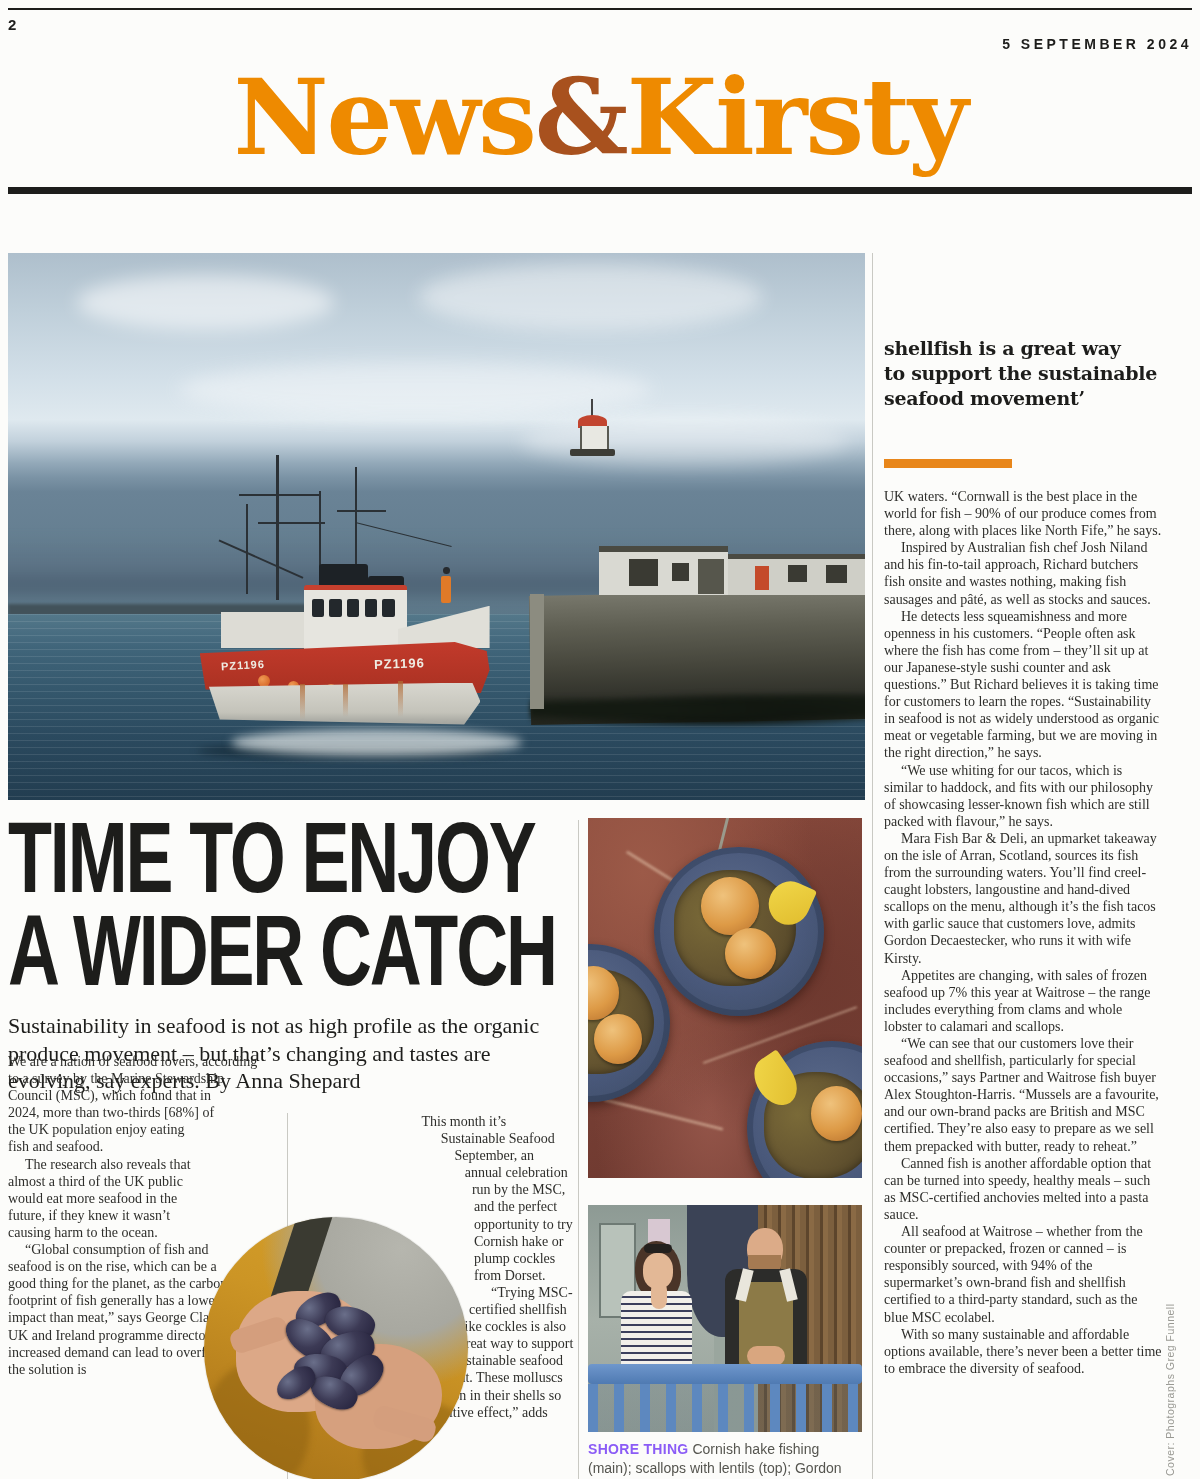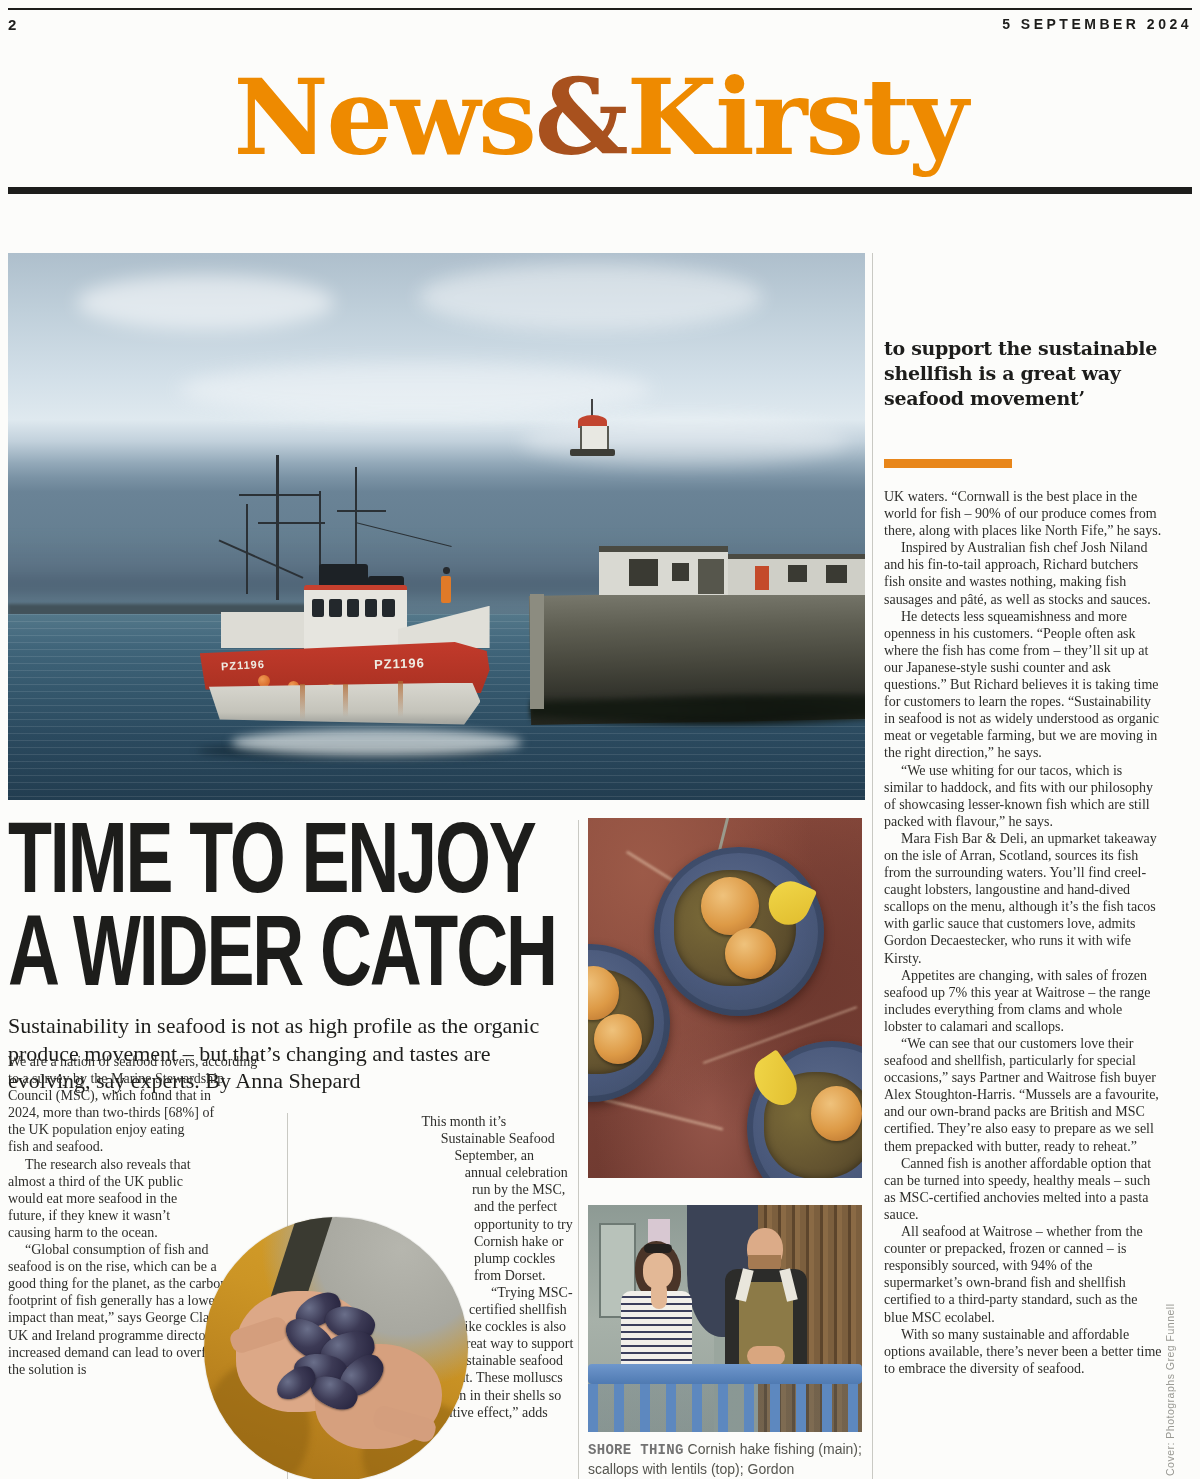--- a/index.html
+++ b/index.html
@@ -4,21 +4,21 @@
 <style>
   html,body{margin:0;padding:0;background:#e8e8e6;}
   .page{position:relative;width:1200px;height:1479px;background:#fcfcfa;margin:0 auto;overflow:hidden;
         font-family:"Liberation Serif",serif;color:#2b2b28;}
   .abs{position:absolute;}
   
   .rule-thin{left:8px;right:8px;top:8px;height:2px;background:#1d1d1b;}
   .folio{top:16px;font-family:"Liberation Sans",sans-serif;font-size:15px;font-weight:600;
          letter-spacing:2px;color:#1d1d1b;}
   .folio-num{left:8px;}
-  .folio-date{right:8px;letter-spacing:3.5px;font-size:14px;}
+  .folio-date{right:8px;letter-spacing:3.5px;font-size:14px;margin-top:20px;}
   .masthead{left:0;right:0;top:66px;text-align:center;font-family:"DejaVu Serif",serif;
             font-weight:bold;font-size:104px;line-height:1.0;letter-spacing:-2px;}
   .mast-orange{color:#EE8A00;}
   .mast-amp{color:#A8511E;}
   .rule-heavy{left:8px;right:8px;top:187px;height:7px;background:#1d1d1b;}
   
   .vrule{width:1px;background:#c9c9c3;}
   
   .pullquote{left:884px;top:336px;width:290px;font-family:"DejaVu Serif",serif;font-weight:bold;
              font-size:19px;line-height:25px;color:#1d1d1b;letter-spacing:-0.3px;}
@@ -36,21 +36,21 @@
   .col1{left:8px;top:1053px;width:272px;height:366px;}
   .col2{left:300px;top:1113px;width:274px;height:366px;}
   .col3{left:884px;top:488px;width:278px;height:991px;}
   .cutout-r{float:right;width:78px;height:256px;margin-top:104px;
             shape-outside:circle(140px at 137px 133px);}
   .cutout-l{float:left;width:174px;height:256px;margin-top:104px;
             shape-outside:circle(144px at 36px 133px);}
   
   .caption{left:588px;top:1440px;width:274px;font-family:"Liberation Sans",sans-serif;
            font-size:14px;line-height:18.5px;color:#55554f;}
-  .caption b{color:#737373;letter-spacing:.3px;font-family:Liberation Mono, monospace;}
+  .caption b{color:#8b5cf6;letter-spacing:.3px;}
   .credit{left:1164px;top:1140px;height:336px;width:16px;writing-mode:vertical-rl;
           transform:rotate(180deg);font-family:"Liberation Sans",sans-serif;font-size:10.5px;
           color:#999993;letter-spacing:.5px;text-align:left;}
   
   .photo-main{left:8px;top:253px;width:857px;height:547px;overflow:hidden;background:#cfdde6;}
   .photo-main *{position:absolute;}
   .sky{left:0;top:0;width:100%;height:66.2%;
        background:linear-gradient(180deg,#aebfcc 0%,#bfcfda 16%,#d2dfe8 34%,#dfe9ef 46%,
                   #c2d1dc 52%,#93a9b9 58%,#7b93a5 62%,#6a8396 66%,#5d7889 100%);}
   .cloud{border-radius:50%;filter:blur(9px);background:rgba(255,255,255,.55);}
@@ -234,22 +234,22 @@
       <div class="hull-white"></div>
       <div class="rust" style="left:38%;top:76%;height:12%;"></div>
       <div class="rust" style="left:52%;top:76%;height:11%;"></div>
       <div class="rust" style="left:70%;top:75%;height:12%;"></div>
     </div>
     <div class="boat-shadow"></div>
     <div class="wake"></div>
   </div>
 
   <div class="abs pullquote">
+    <div class="pq-line">shellfish is a great way</div>
     <div class="pq-line">to support the sustainable</div>
-    <div class="pq-line">shellfish is a great way</div>
     <div class="pq-line">seafood movement’</div>
   </div>
   <div class="abs accent-bar"></div>
 
   <div class="abs hl" style="top:812px;">TIME TO ENJOY</div>
   <div class="abs hl" style="top:905px;">A WIDER CATCH</div>
   <div class="abs standfirst">Sustainability in seafood is not as high profile as the organic produce movement – but that’s changing and tastes are evolving, say experts. By Anna Shepard</div>
 
   <div class="abs bodycol col1">
     <div class="cutout-r"></div>

